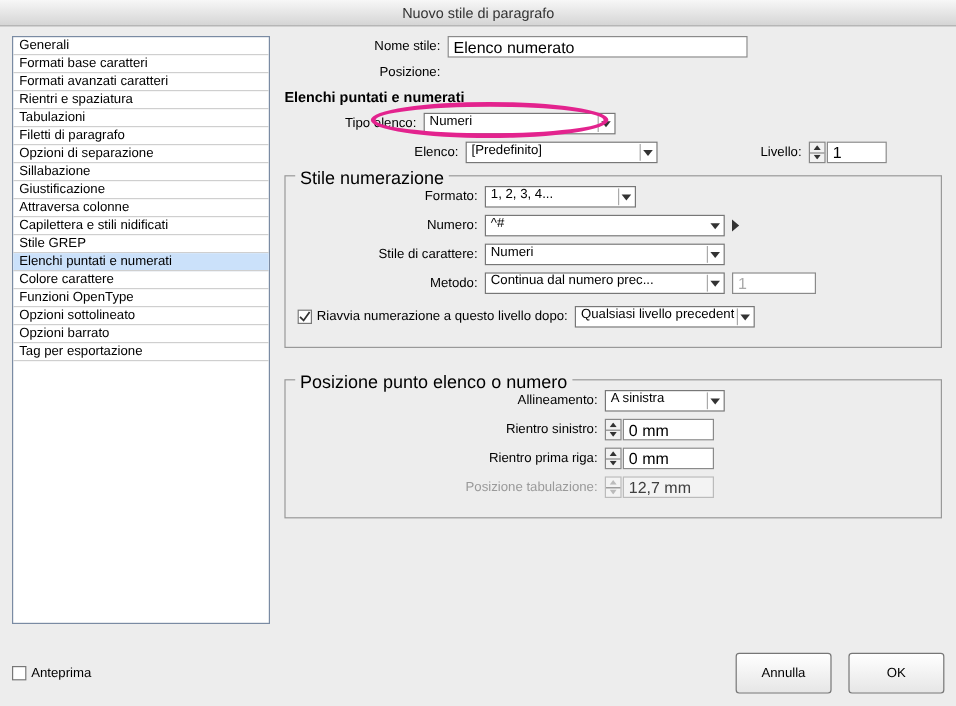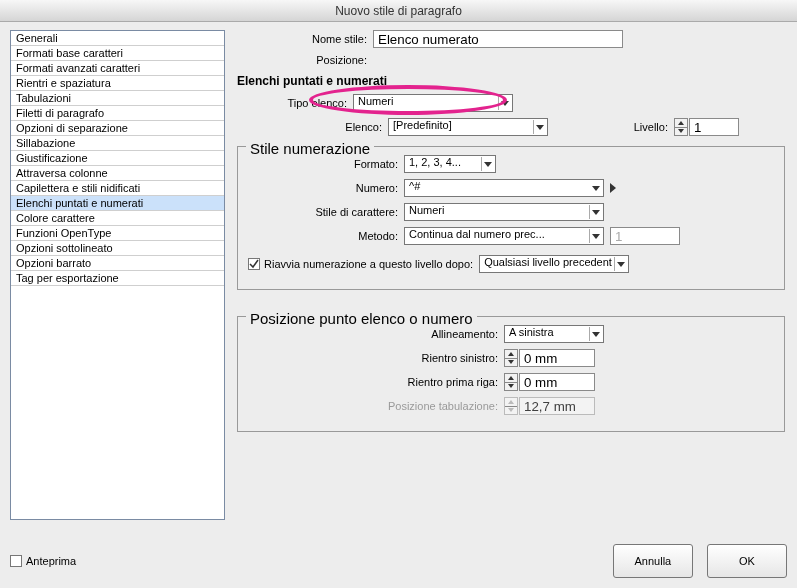--- a/index.html
+++ b/index.html
@@ -108,20 +108,21 @@
       <div class="sb-item">Formati base caratteri</div>
       <div class="sb-item">Formati avanzati caratteri</div>
       <div class="sb-item">Rientri e spaziatura</div>
       <div class="sb-item">Tabulazioni</div>
       <div class="sb-item">Filetti di paragrafo</div>
       <div class="sb-item">Opzioni di separazione</div>
       <div class="sb-item">Sillabazione</div>
       <div class="sb-item">Giustificazione</div>
       <div class="sb-item">Attraversa colonne</div>
       <div class="sb-item">Capilettera e stili nidificati</div>
+      <div class="sb-item">Stile GREP</div>
       <div class="sb-item selected">Elenchi puntati e numerati</div>
       <div class="sb-item">Colore carattere</div>
       <div class="sb-item">Funzioni OpenType</div>
       <div class="sb-item">Opzioni sottolineato</div>
       <div class="sb-item">Opzioni barrato</div>
       <div class="sb-item">Tag per esportazione</div>
     </div>
 
   <div class="main">
     <div class="row">
@@ -162,21 +163,21 @@
             </div>
           </div>
         <input class="tinput" style="width: 50px;" value="1">
       </div>
     </div>
 
     <div class="fieldset">
       <div class="legend">Stile numerazione</div>
       <div class="row">
         <label style="width:150px">Formato:</label>
-        <div class="select bar" style="width:92px">
+        <div class="select bar" style="width:126px">
             <span>1, 2, 3, 4...</span>
           </div>
       </div>
       <div class="row">
         <label style="width:150px">Numero:</label>
         <div class="select" style="width:200px">
             <span>^#</span>
           </div>
         <span class="triangle-right"></span>
       </div>

